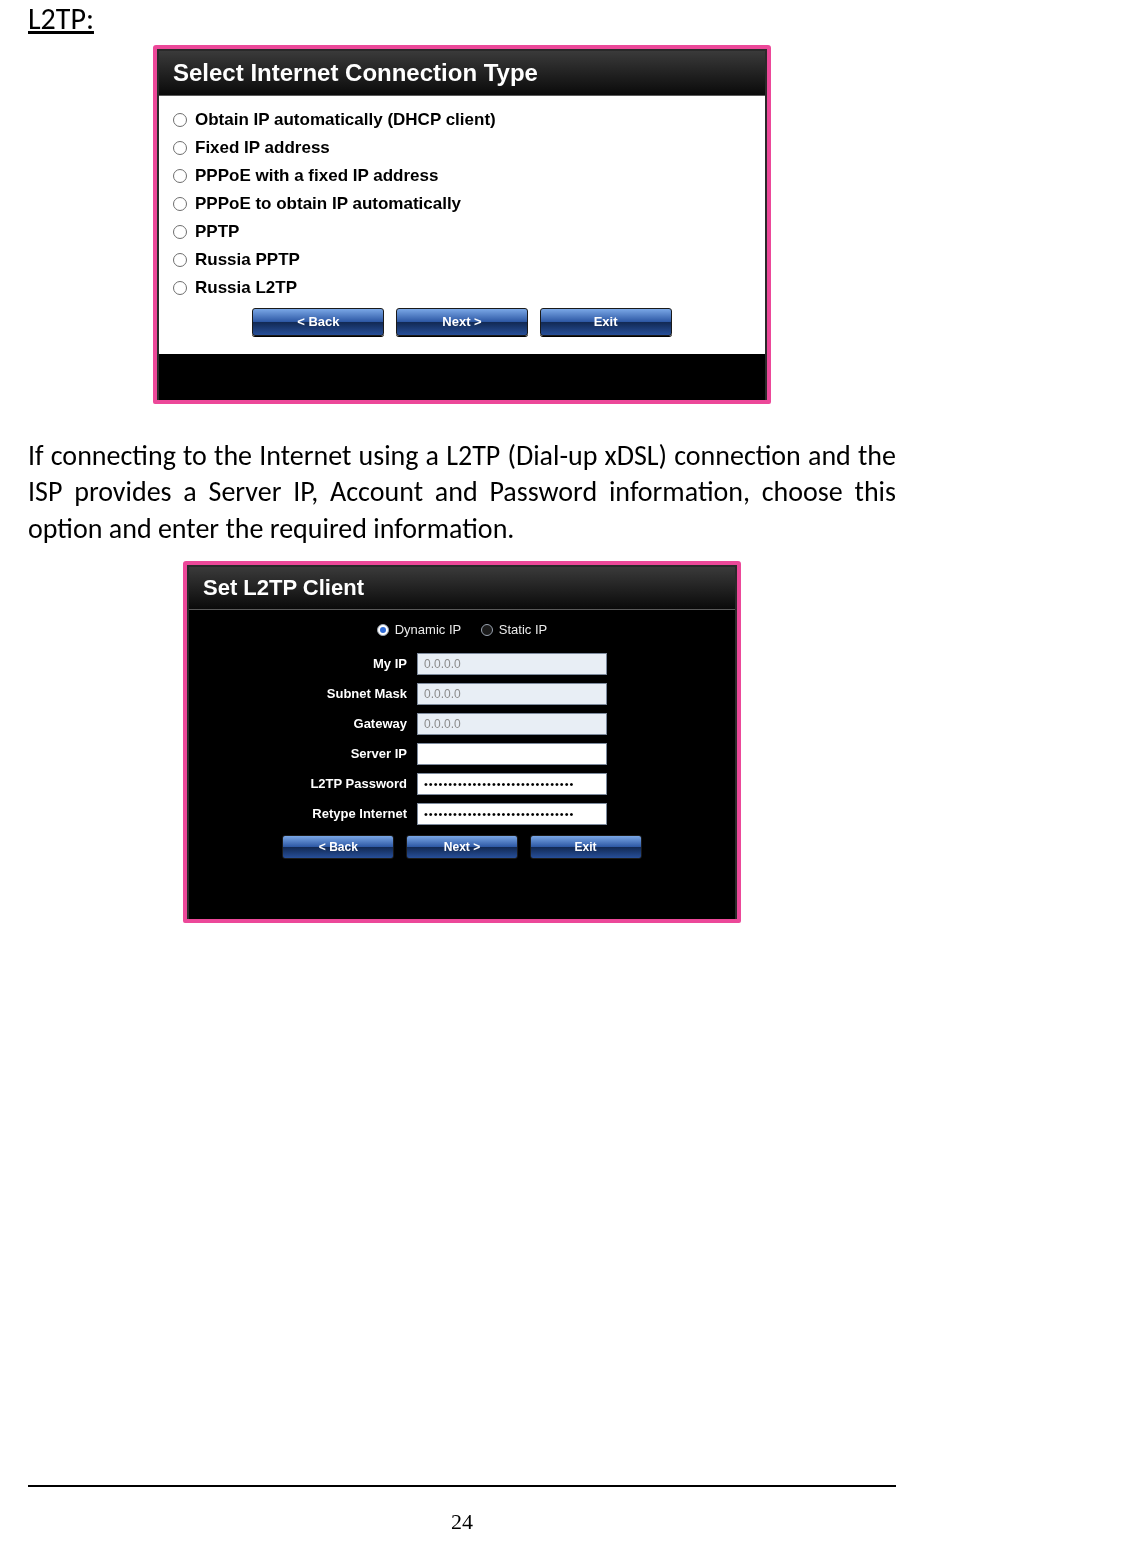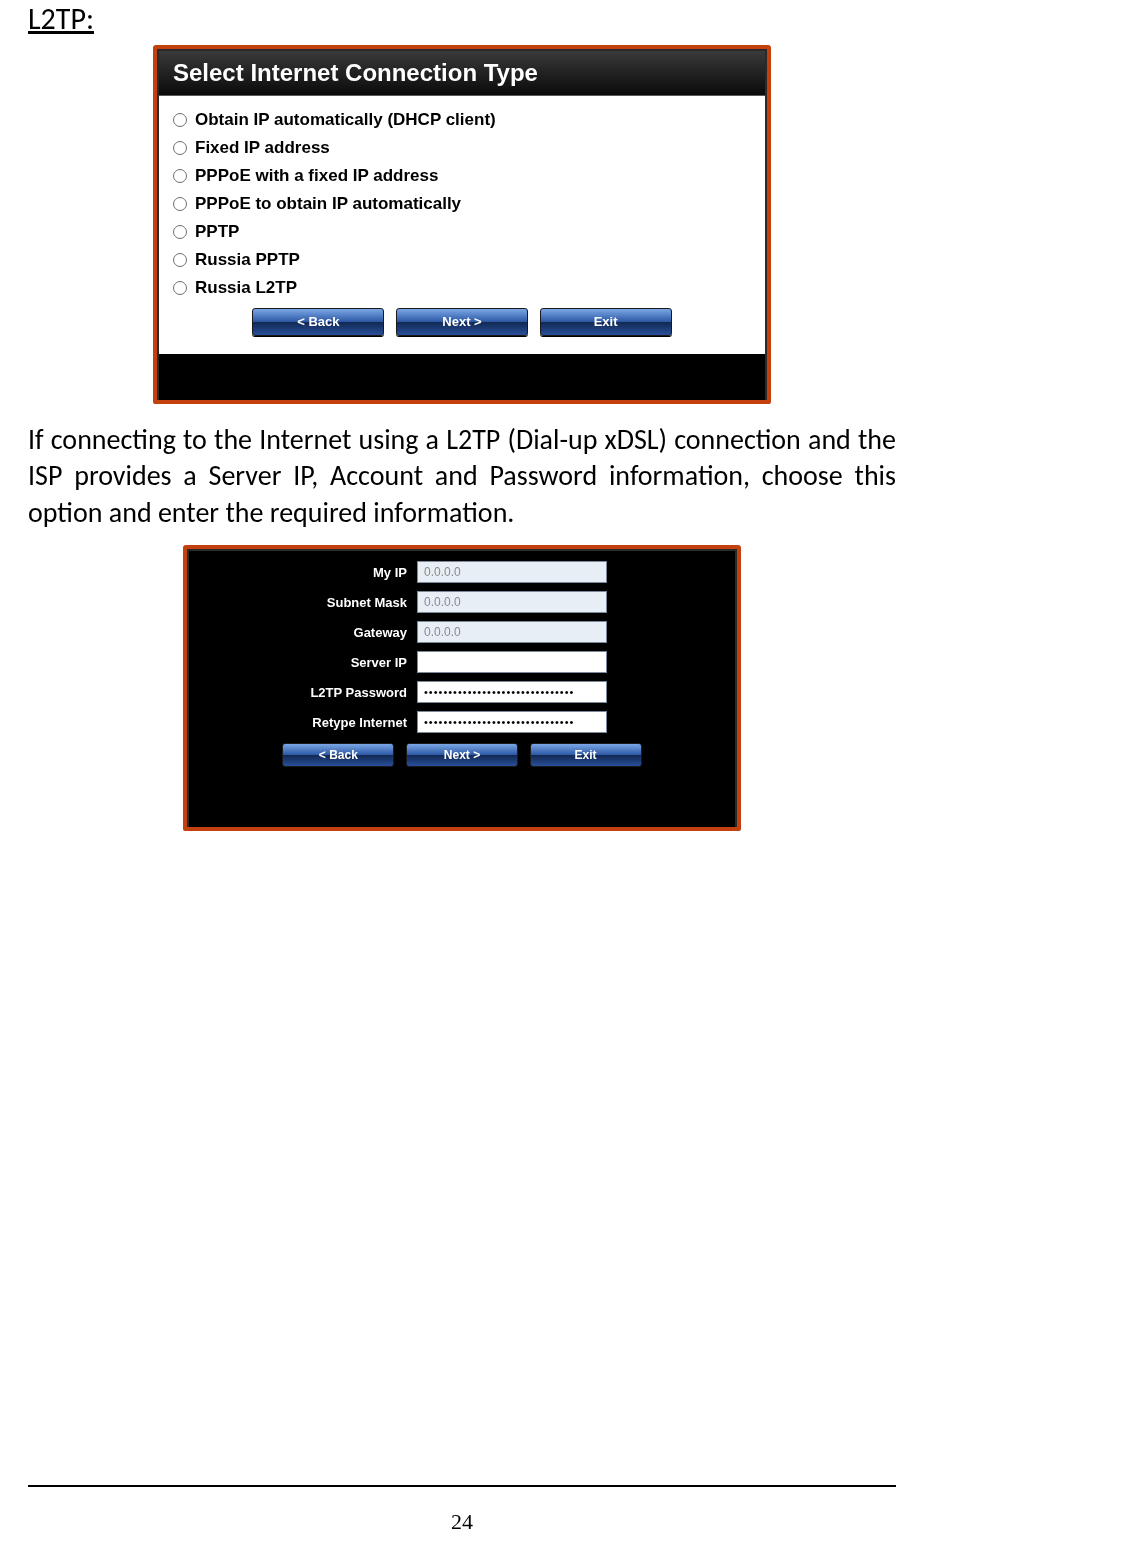--- a/index.html
+++ b/index.html
@@ -31,24 +31,24 @@
   .figure-wrap {
     text-align: center;
   }
 
   
   .panel {
     display: inline-block;
     text-align: left;
     width: 610px;
     background: #fdba74;
-    border: 4px solid #c2410c;
+    border: 4px solid #ec4899;
     border-radius: 3px 3px 2px 2px;
     box-shadow: 0 0 0 1px #888 inset;
-    margin: 2px 0 10px 0;
+    margin: 2px 0 26px 0;
   }
   .panel-inner {
     border: 2px solid #2a2a2a;
     border-bottom: 0;
   }
   .panel-title {
     background: linear-gradient(#3a3a3a, #0a0a0a);
     color: #fff;
     font-family: Arial, sans-serif;
     font-size: 24px;
@@ -268,23 +268,34 @@
         <div class="panel-footer"></div>
       </div>
     </div>
   </div>
 
   <p class="paragraph">If connecting to the Internet using a L2TP (Dial-up xDSL) connection and the ISP provides a Server IP, Account and Password information, choose this option and enter the required information.</p>
 
   <div class="figure-wrap">
     <div class="panel sm">
       <div class="panel-inner">
+        <div class="panel-title">Set L2TP Client</div>
 
         <div class="form-area">
 
+          <div class="ip-mode-row">
+            <span class="inline-radio">
+              <span class="radio selected"></span>
+              <span>Dynamic IP</span>
+            </span>
+            <span class="inline-radio">
+              <span class="radio"></span>
+              <span>Static IP</span>
+            </span>
+          </div>
 
           <div class="form-row">
             <div class="form-label">My IP</div>
             <input class="form-input disabled" readonly="" value="0.0.0.0" style="">
           </div>
           <div class="form-row">
             <div class="form-label">Subnet Mask</div>
             <input class="form-input disabled" readonly="" value="0.0.0.0" style="">
           </div>
           <div class="form-row">

